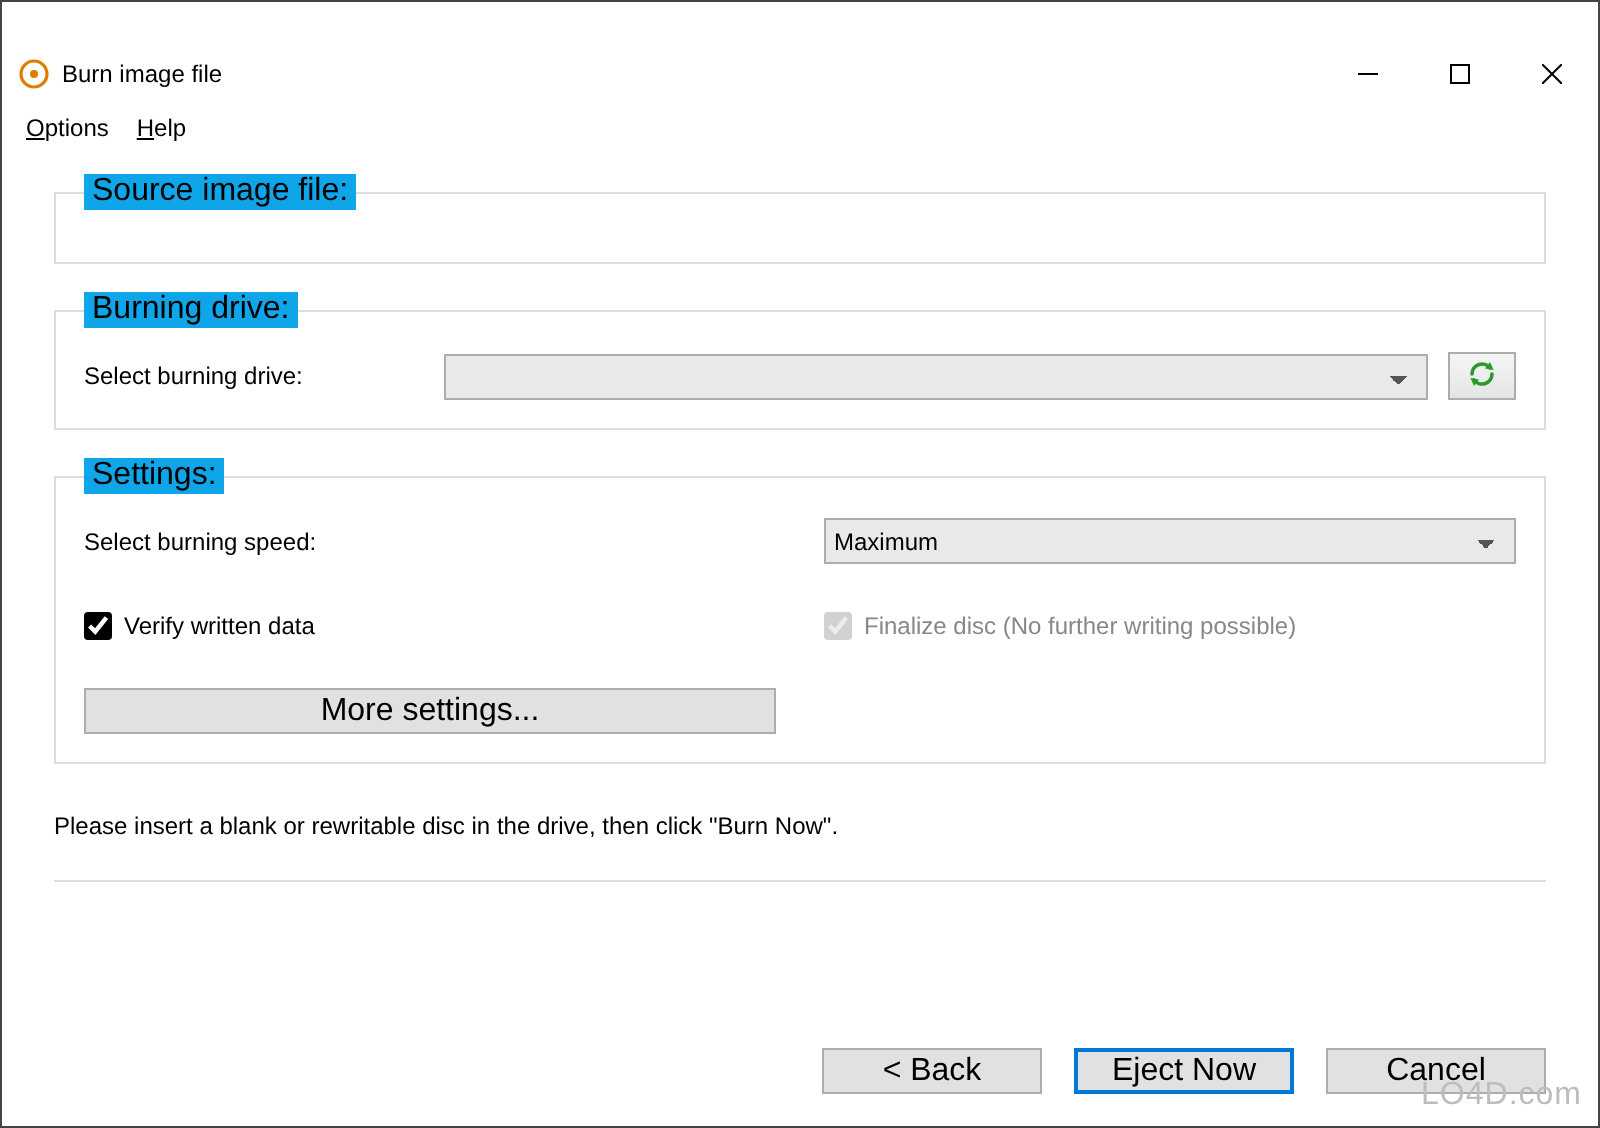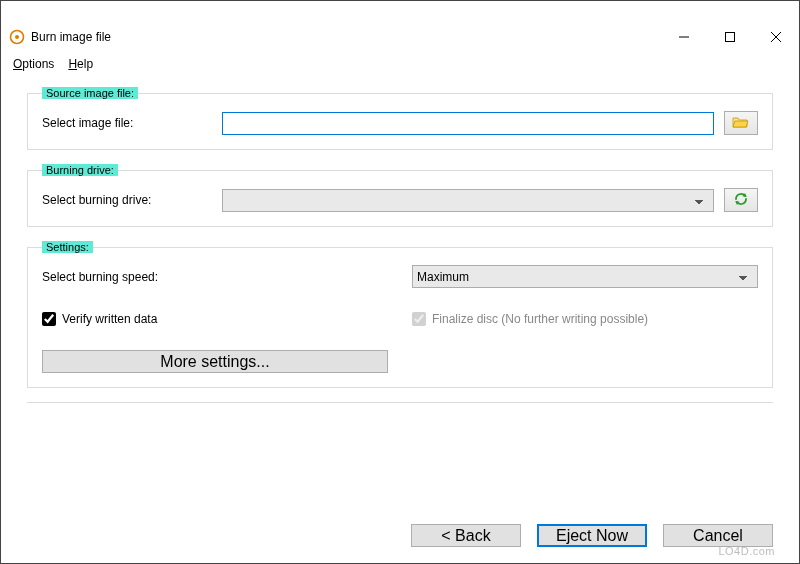--- a/index.html
+++ b/index.html
@@ -8,39 +8,39 @@
 .titlebar { height: 32px; display: flex; align-items: center; padding: 0 0 0 8px; background: #fff; margin-top: 20px; }
 .titlebar .app-icon { width: 16px; height: 16px; margin-right: 6px; }
 .titlebar .title { font-size: 12px; color: #000; flex: 0 0 auto; }
 .titlebar .spacer { flex: 1; }
 .titlebar .winbtn { width: 46px; height: 32px; display: flex; align-items: center; justify-content: center; font-family: inherit; font-size: 10px; color: #000; cursor: default; }
 .menubar { height: 22px; display: flex; align-items: center; padding: 0 12px; gap: 14px; }
 .menubar .menu-item { text-decoration-color: transparent; cursor: default; }
 .menubar .menu-item .ul { text-decoration: underline; }
 .content { flex: 1; padding: 12px 26px 0 26px; display: flex; flex-direction: column; }
 fieldset.group { border: 1px solid #dcdcdc; margin-bottom: 14px; padding: 12px 14px 14px 14px; }
-fieldset.group legend { padding: 0 4px; font-size: 11px; background: #5eead4; }
+fieldset.group legend { padding: 0 4px; font-size: 16px; background: #0ea5e9; }
 .row { display: flex; align-items: center; gap: 10px; }
 .label-col { width: 170px; }
 .text-input { flex: 1; height: 23px; border: 1px solid #0078d7; background: #fff; padding: 2px 4px; font-family: inherit; font-size: 12px; outline: none; }
 .icon-btn { width: 34px; height: 24px; border: 1px solid #adadad; background: linear-gradient(#f5f5f5,#e5e5e5); display: flex; align-items: center; justify-content: center; cursor: default; }
 .select { flex: 1; height: 23px; border: 1px solid #adadad; background: #e9e9e9; font-family: inherit; font-size: 12px; padding: 2px 4px; appearance: none; -webkit-appearance: none; background-image: linear-gradient(45deg, transparent 50%, #555 50%), linear-gradient(-45deg, transparent 50%, #555 50%); background-position: calc(100% - 14px) 10px, calc(100% - 9px) 10px; background-size: 5px 4px, 5px 4px; background-repeat: no-repeat; }
 .settings-grid { display: grid; grid-template-columns: 1fr 1fr; column-gap: 20px; row-gap: 14px; gap: 24px; }
 .label-speed { display: flex; align-items: center; }
 .check { display: flex; align-items: center; gap: 6px; cursor: default; }
 .check input[type=checkbox] { width: 14px; height: 14px; accent-color: #000; }
 .check.disabled { color: #888; }
 .btn { height: 23px; border: 1px solid #adadad; background: #e1e1e1; font-family: inherit; font-size: 16px; padding: 0 10px; cursor: default; }
 .more-settings { width: 100%; }
 .instruction { margin-top: 10px; margin-bottom: 20px; }
 .separator { height: 1px; background: #dcdcdc; margin: 0; }
 .footer { display: flex; justify-content: flex-end; align-items: center; gap: 16px; padding: 16px 26px 16px 26px; }
 .footer .btn { width: 110px; }
 .btn.default { border: 2px solid #0078d7; }
-.watermark { position: absolute; right: 24px; bottom: 6px; font-size: 11px; color: #bdbdbd; letter-spacing: 0.5px; }
+.watermark { position: absolute; right: 8px; bottom: 6px; font-size: 16px; color: #bdbdbd; letter-spacing: 0.5px; }
 </style>
 </head>
 <body>
 
 <div class="window">
 
   <div class="titlebar">
     <span class="app-icon">
       <svg viewBox="0 0 16 16" width="16" height="16">
         <circle cx="8" cy="8" r="6.5" fill="none" stroke="#e07b00" stroke-width="1.6"></circle>
@@ -69,32 +69,20 @@
 
   <div class="menubar">
     <span class="menu-item"><span class="ul">O</span><span>ptions</span></span>
     <span class="menu-item"><span class="ul">H</span><span>elp</span></span>
   </div>
 
   <div class="content">
 
     <fieldset class="group">
       <legend>Source image file:</legend>
-      <div class="row">
-        <span class="label-col">Select image file:</span>
-        <input type="text" class="text-input" value="" style="">
-        <button class="icon-btn">
-          <span>
-            <svg width="18" height="14" viewBox="0 0 18 14">
-              <path d="M1 3 h5 l1.5 2 H15 v7 H1 Z" fill="#ffe08a" stroke="#c49a00" stroke-width="0.8"></path>
-              <path d="M3 6 h13 l-2 6 H1 Z" fill="#ffd24d" stroke="#c49a00" stroke-width="0.8"></path>
-            </svg>
-          </span>
-        </button>
-      </div>
     </fieldset>
 
     <fieldset class="group">
       <legend>Burning drive:</legend>
       <div class="row">
         <span class="label-col">Select burning drive:</span>
         <select class="select">
           <option></option>
         </select>
         <button class="icon-btn">
@@ -124,20 +112,21 @@
         </label>
 
         <label class="check disabled">
           <input type="checkbox" checked="" disabled="" style="">
           <span>Finalize disc (No further writing possible)</span>
         </label>
         <button class="btn more-settings">More settings...</button>
       </div>
     </fieldset>
 
+    <div class="instruction">Please insert a blank or rewritable disc in the drive, then click "Burn Now".</div>
 
     <div class="separator"></div>
   </div>
 
   <div class="footer">
     <button class="btn">&lt; Back</button>
     <button class="btn default">Eject Now</button>
     <button class="btn">Cancel</button>
   </div>
 

